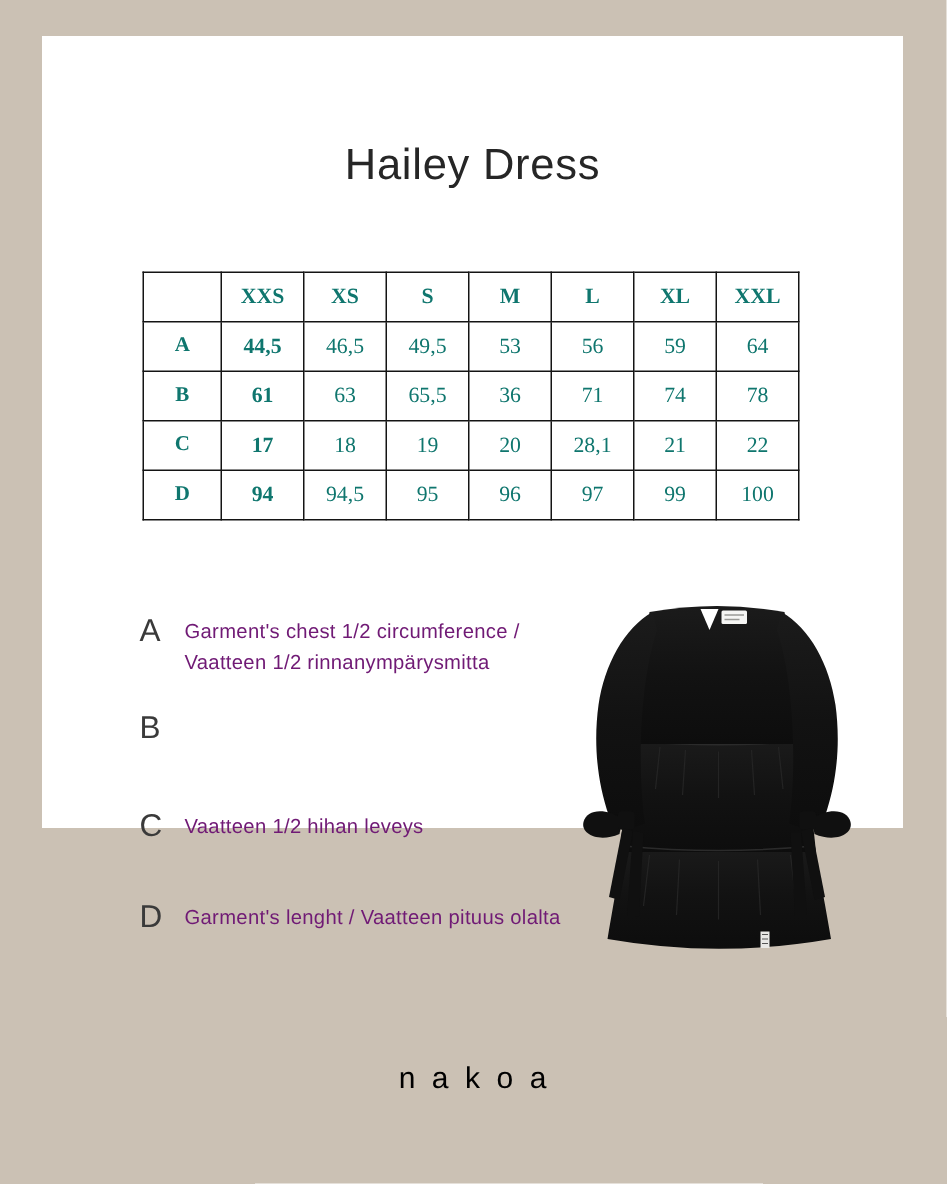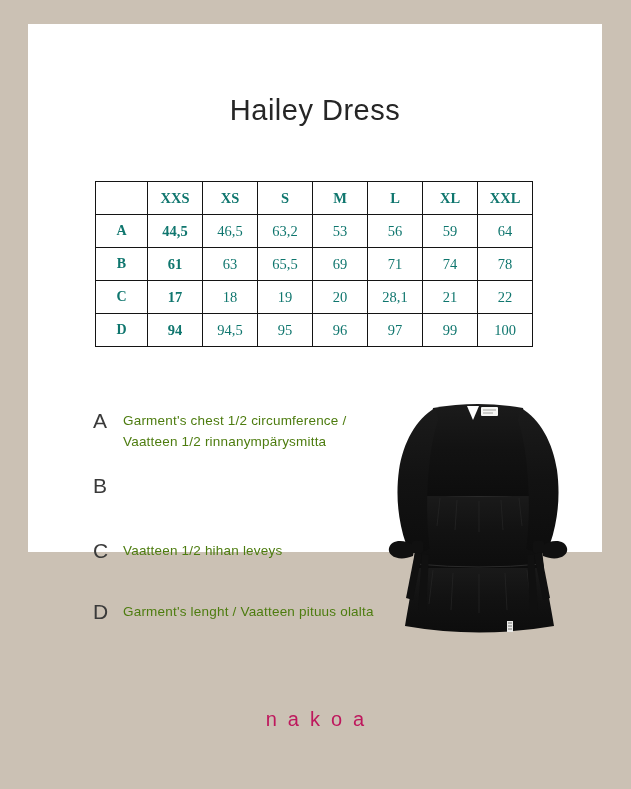--- a/index.html
+++ b/index.html
@@ -30,26 +30,26 @@
   }
   .size-table th{font-weight:700;}
   .size-table td.row-label{font-weight:700;font-size:14px;}
   .size-table td.col-xxs{font-weight:700;text-align:center;}
   .legend-item{position:absolute;left:65px;display:flex;}
   .legend-key{
     width:30px;flex:0 0 30px;font-size:21px;color:#3a3a3a;
     line-height:22px;font-weight:400;
   }
   .legend-text{
-    font-size:13.5px;line-height:21px;color:#4d7c0f;letter-spacing:0.2px;
+    font-size:13.5px;line-height:21px;color:#701a75;letter-spacing:0.2px;
   }
   .product-image{position:absolute;left:357px;top:374px;width:200px;height:240px;}
   .brand{
     position:absolute;left:0;top:684px;width:100%;text-align:center;
-    font-size:20px;color:#be185d;letter-spacing:11px;text-indent:11px;
+    font-size:20px;color:#000000;letter-spacing:11px;text-indent:11px;
     font-weight:400;
   }
 </style>
 </head>
 <body>
 
 <div class="card">
 
   <div class="page-title">Hailey Dress</div>
 
@@ -72,32 +72,32 @@
       <th>S</th>
       <th>M</th>
       <th>L</th>
       <th>XL</th>
       <th>XXL</th>
     </tr>
     <tr>
       <td class="row-label">A</td>
       <td class="col-xxs">44,5</td>
       <td>46,5</td>
-      <td>63,2</td>
+      <td>49,5</td>
       <td>53</td>
       <td>56</td>
       <td>59</td>
       <td>64</td>
     </tr>
     <tr>
       <td class="row-label">B</td>
       <td class="col-xxs">61</td>
       <td>63</td>
       <td>65,5</td>
-      <td>69</td>
+      <td>36</td>
       <td>71</td>
       <td>74</td>
       <td>78</td>
     </tr>
     <tr>
       <td class="row-label">C</td>
       <td class="col-xxs">17</td>
       <td>18</td>
       <td>19</td>
       <td>20</td>

